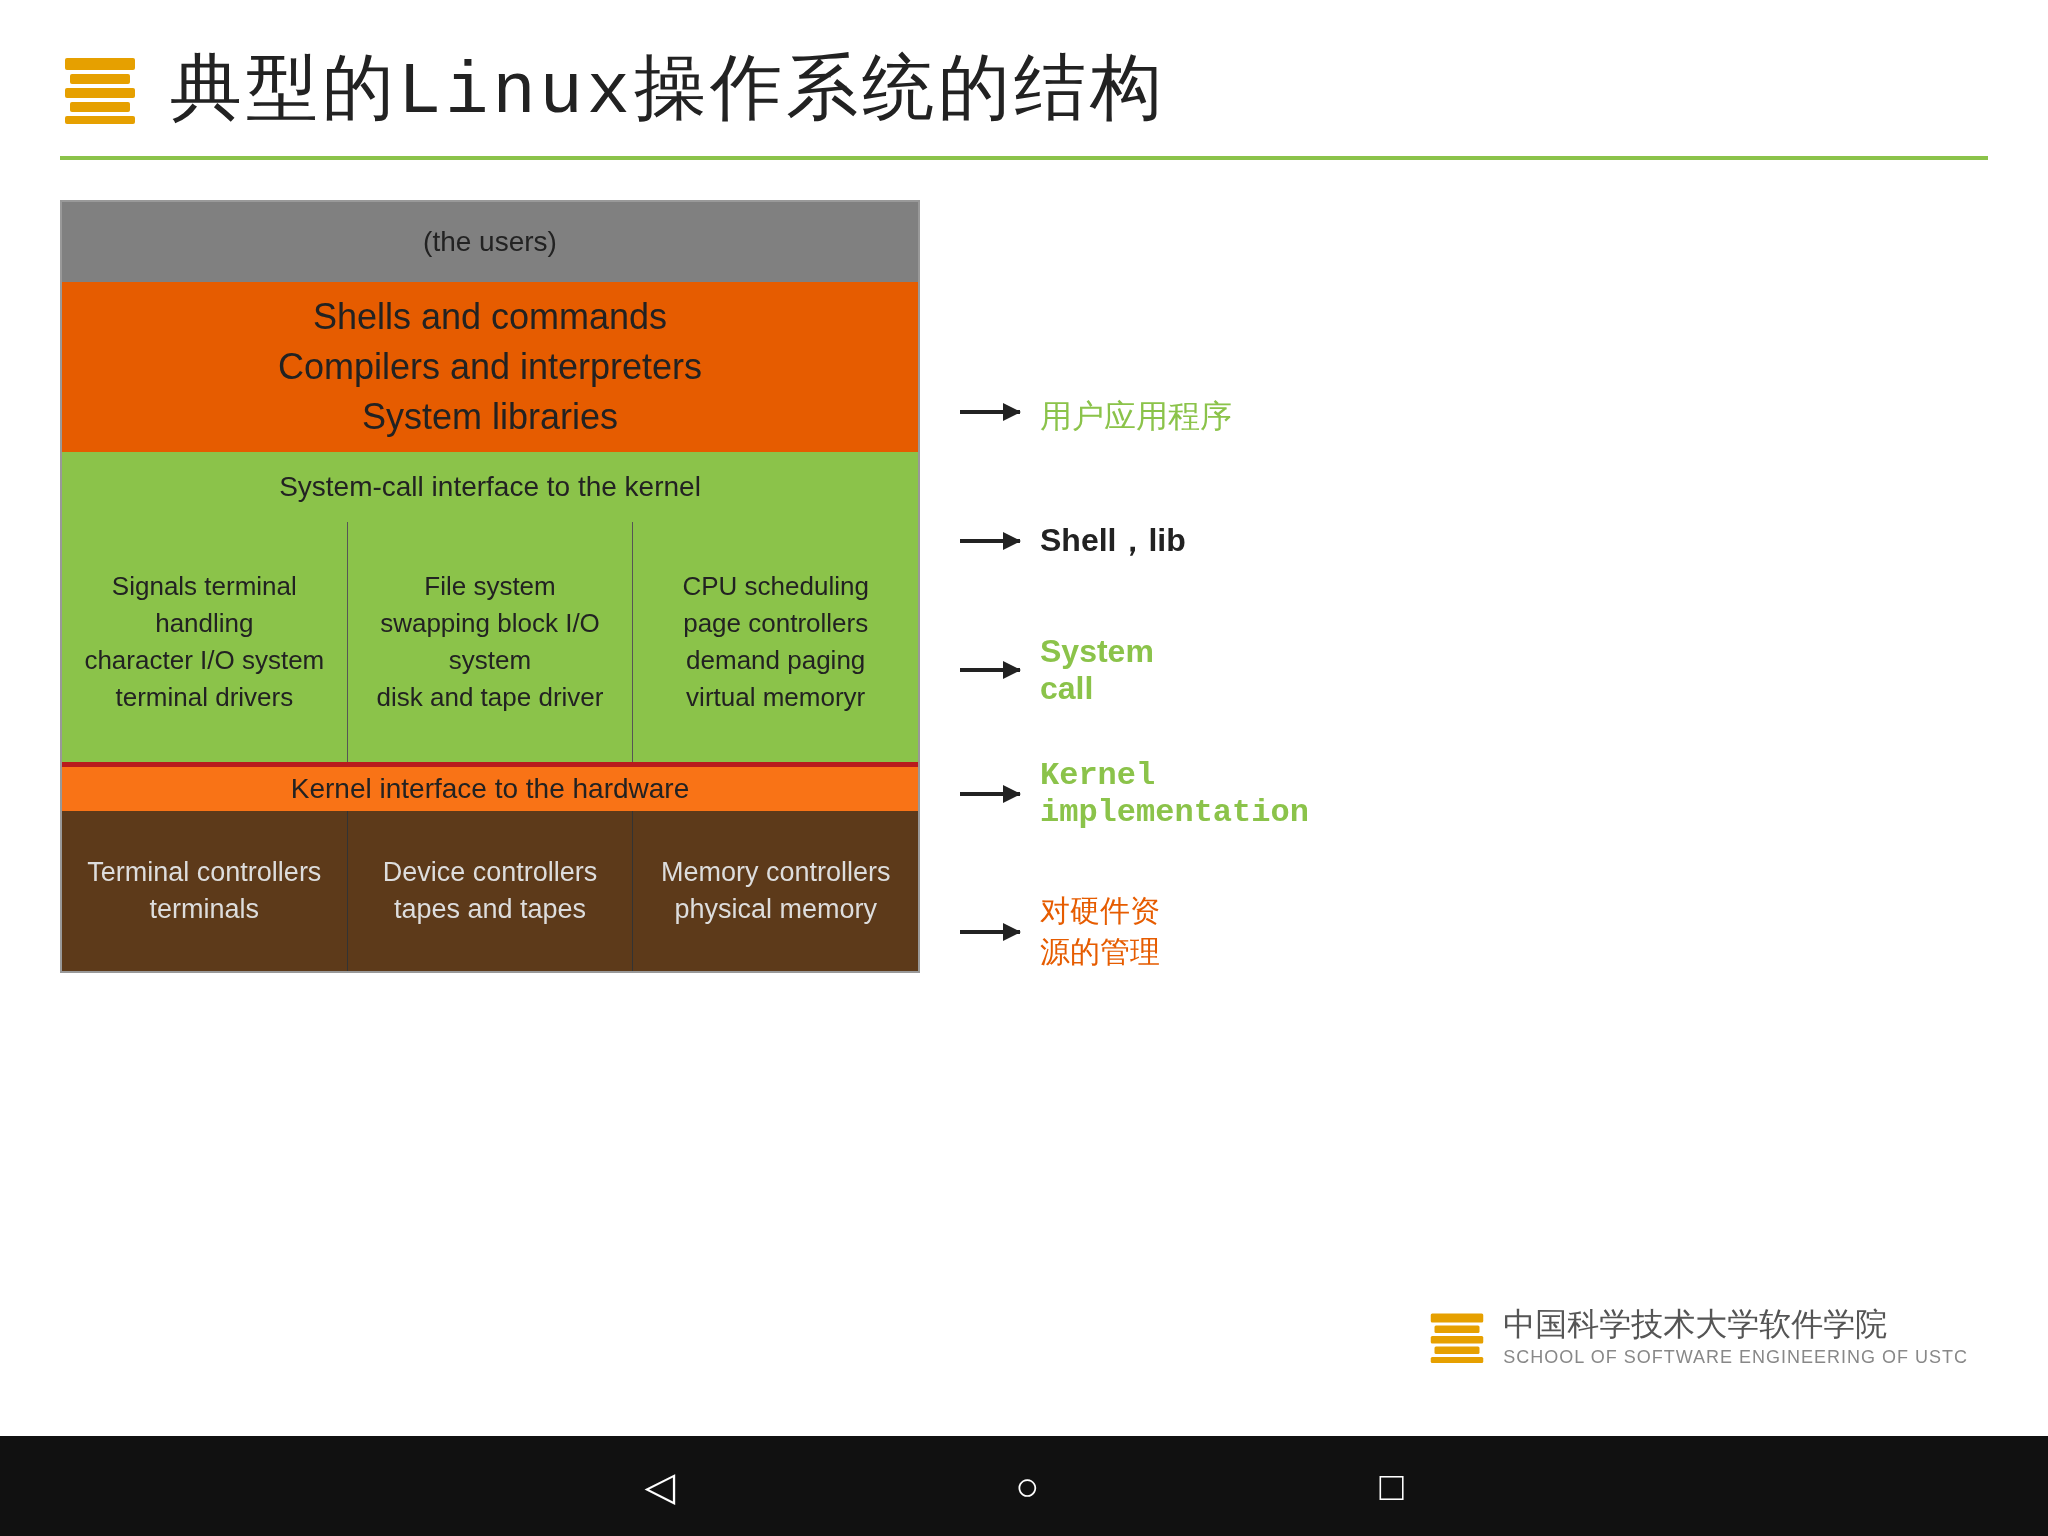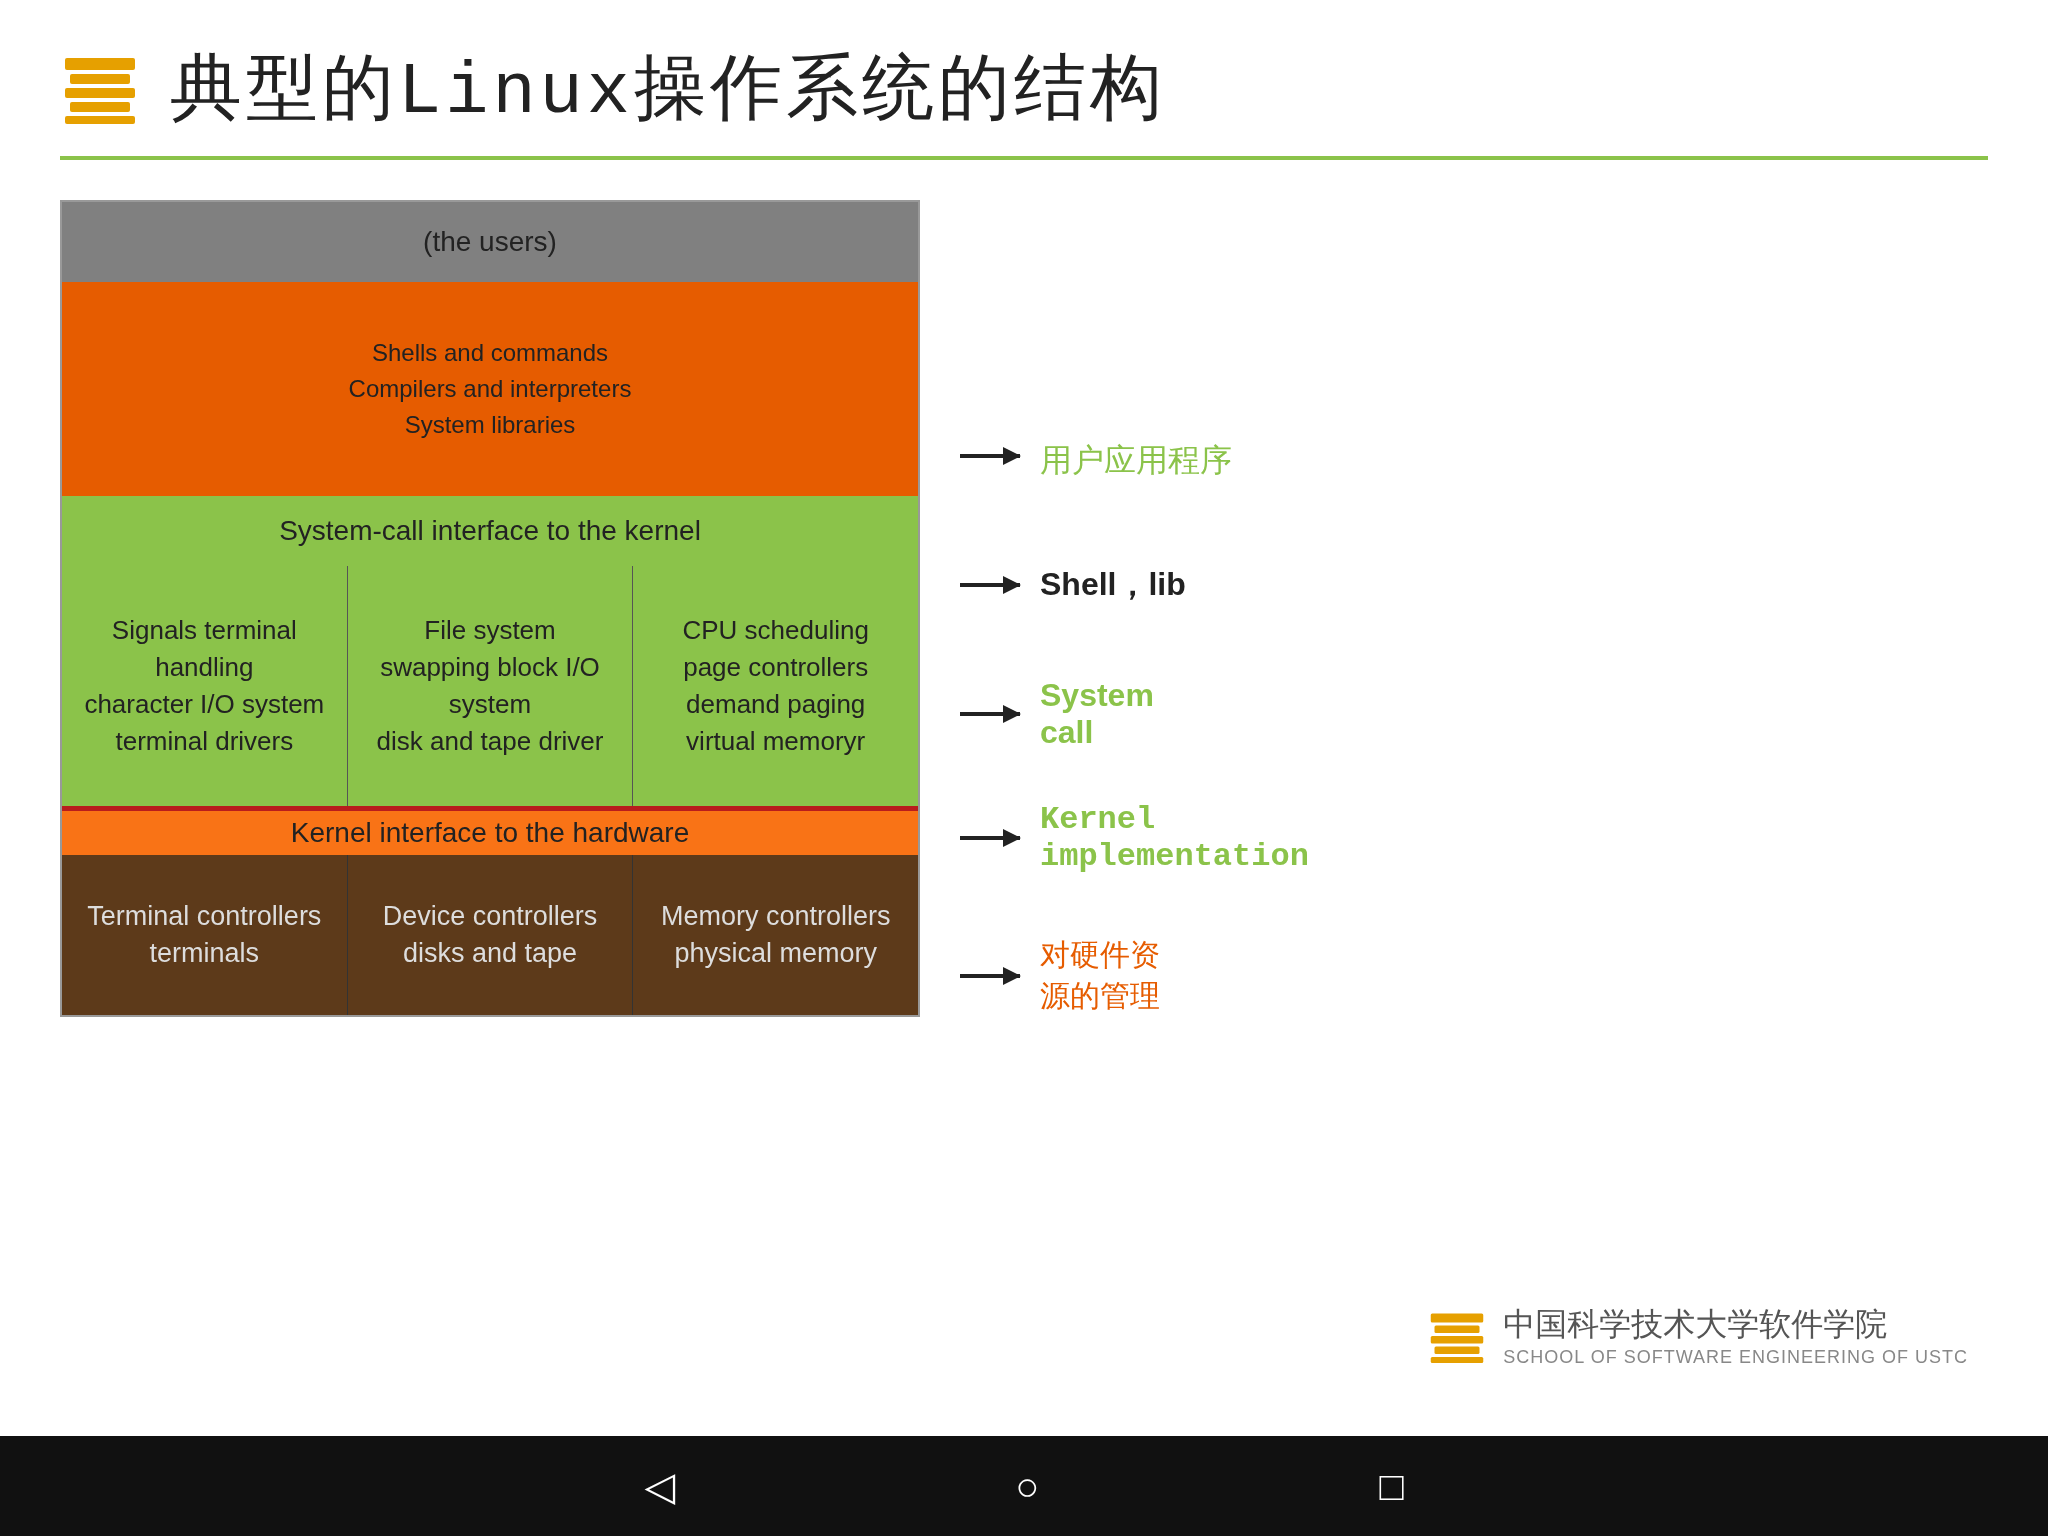--- a/index.html
+++ b/index.html
@@ -61,22 +61,22 @@
     }
     .layer-users {
       background: #808080;
       color: #222;
       font-size: 28px;
       height: 80px;
     }
     .layer-shell {
       background: #e65c00;
       color: #222;
-      font-size: 24px;
-      height: 214px;
+      font-size: 36px;
+      height: 170px;
       flex-direction: column;
       gap: 8px;
     }
     .layer-syscall {
       background: #8bc34a;
       color: #222;
       font-size: 28px;
       height: 70px;
     }
     .layer-kernel {
@@ -271,21 +271,21 @@
         <span>Kernel interface to the hardware</span>
       </div>
 
       <div class="layer layer-controllers">
         <div class="controller-cell">
           <span>Terminal controllers</span>
           <span>terminals</span>
         </div>
         <div class="controller-cell">
           <span>Device controllers</span>
-          <span>disks and tape</span>
+          <span>tapes and tapes</span>
         </div>
         <div class="controller-cell">
           <span>Memory controllers</span>
           <span>physical memory</span>
         </div>
       </div>
     </div>
 
     <div class="annotations">
 

